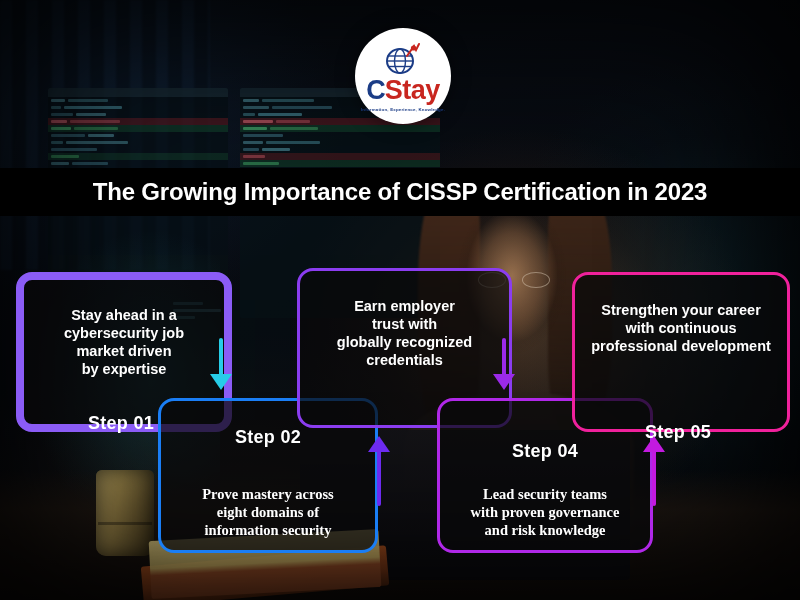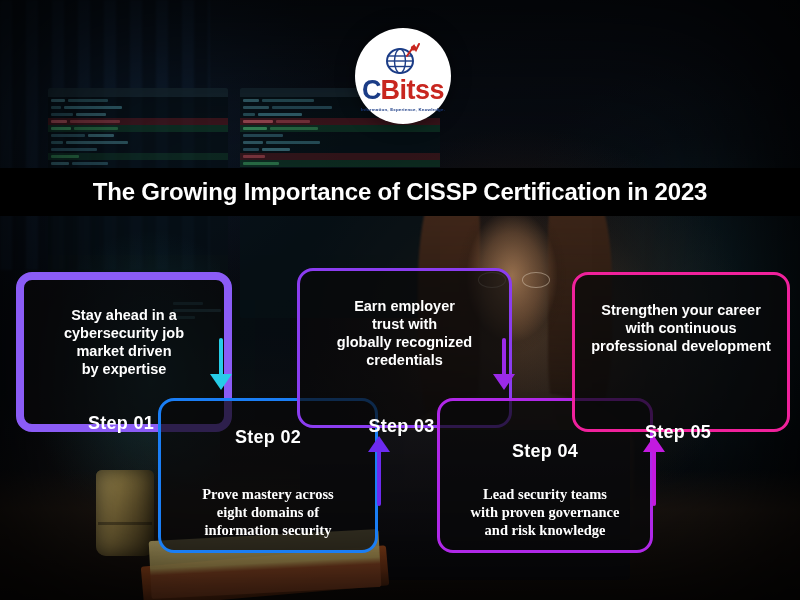--- a/index.html
+++ b/index.html
@@ -330,21 +330,21 @@
         <ellipse cx="17" cy="19" rx="5.5" ry="12" fill="none" stroke="#1b3c86" stroke-width="1.4"></ellipse>
         <path d="M4.5 14 H29.5" stroke="#1b3c86" stroke-width="1.4" fill="none"></path>
         <path d="M4.5 19 H29.5" stroke="#1b3c86" stroke-width="1.4" fill="none"></path>
         <path d="M6 24.5 H28" stroke="#1b3c86" stroke-width="1.4" fill="none"></path>
         <path d="M24 14 L31 4 L33 8 L36 2" stroke="#c8261f" stroke-width="2" fill="none" stroke-linecap="round"></path>
         <circle cx="30.5" cy="6" r="2.6" fill="#c8261f"></circle>
       </svg>
     </div>
     <div class="logo-word">
       <span class="logo-c">C</span>
-      <span class="logo-bitss">Bitss</span>
+      <span class="logo-bitss">Stay</span>
     </div>
     <div class="logo-tag">Information, Experience, Knowledge.</div>
   </div>
 
   <div id="title-bar">
     <div id="title-text">The Growing Importance of CISSP Certification in 2023</div>
   </div>
 
   <div class="step-box top-box" id="box1">
     <div class="step-desc">Stay ahead in a
@@ -359,21 +359,20 @@
     <div class="step-desc">Prove mastery across
 eight domains of
 information security</div>
   </div>
 
   <div class="step-box top-box" id="box3">
     <div class="step-desc">Earn employer
 trust with
 globally recognized
 credentials</div>
-    <div class="step-label">Step 03</div>
   </div>
 
   <div class="step-box bot-box" id="box4">
     <div class="step-label">Step 04</div>
     <div class="step-desc">Lead security teams
 with proven governance
 and risk knowledge</div>
   </div>
 
   <div class="step-box top-box" id="box5">

